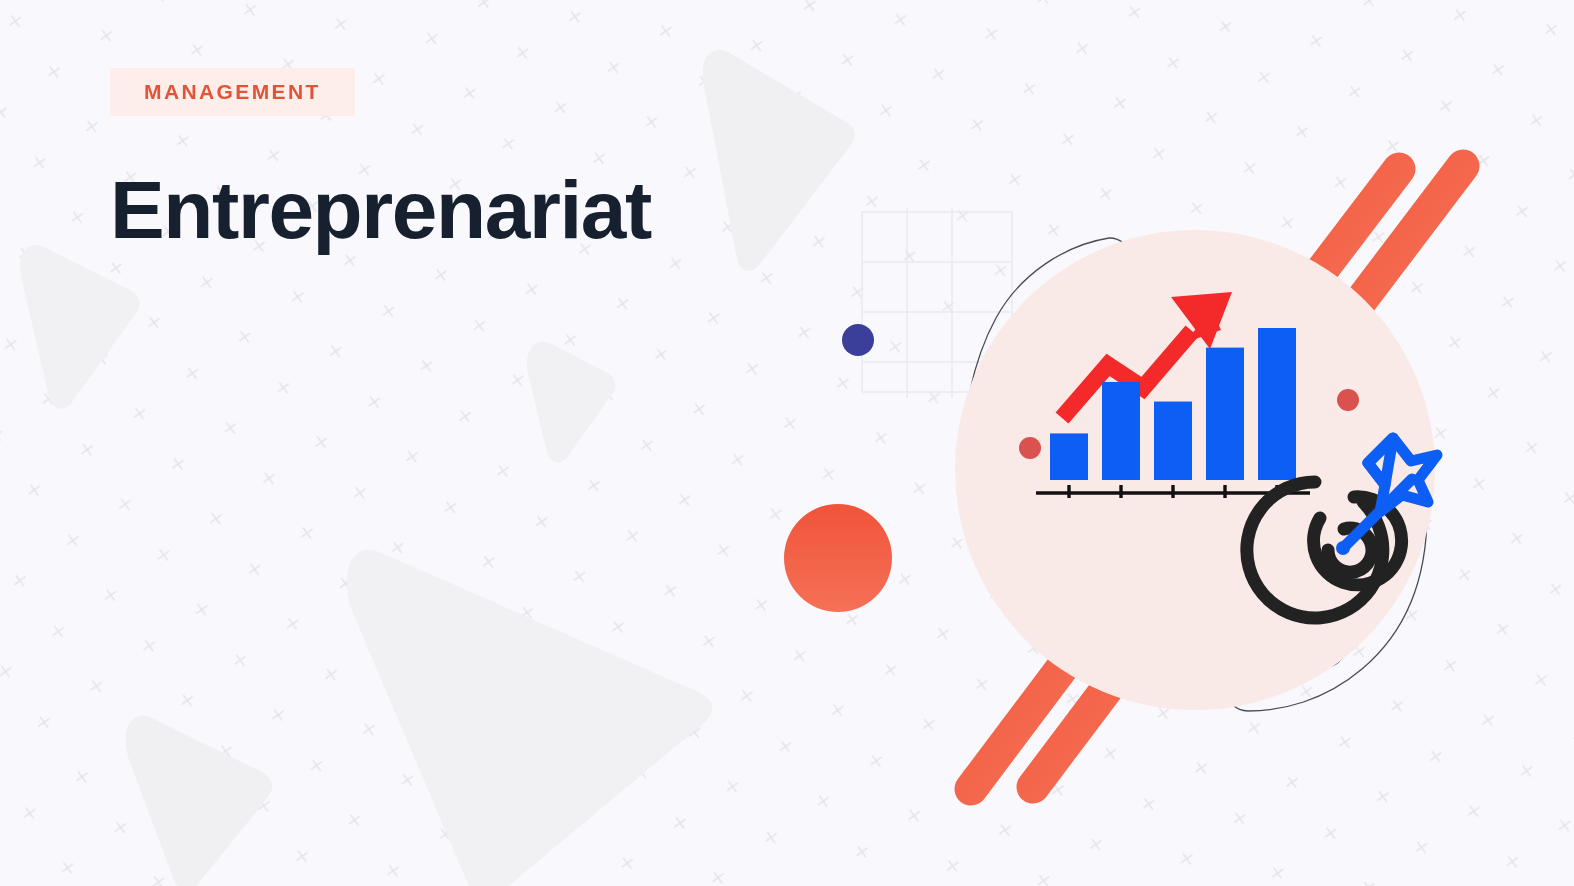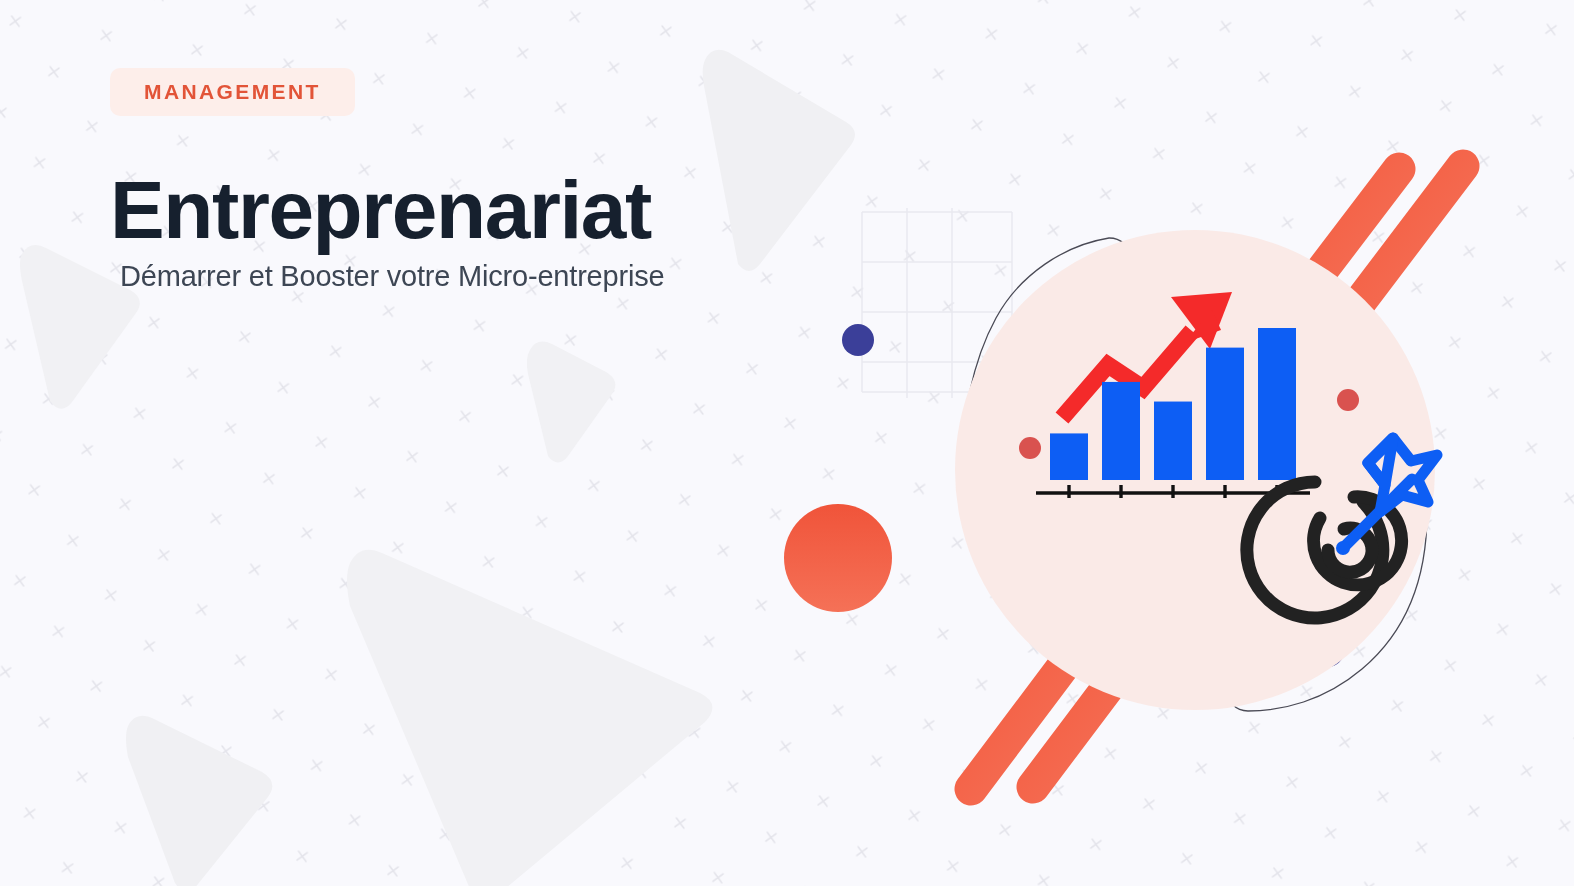--- a/index.html
+++ b/index.html
@@ -34,21 +34,21 @@
     width:760px;
   }
   .badge {
     display:inline-block;
     background:#fdeeea;
     color:#e25438;
     font-size:21px;
     font-weight:700;
     letter-spacing:2.4px;
     padding:13px 34px 14px 34px;
-    border-radius:10px;
+    border-radius:1px;
     line-height:1;
   }
   .title {
     margin-top:52px;
     margin-left:0;
     font-size:82px;
     font-weight:700;
     color:#16202e;
     letter-spacing:-1.4px;
     line-height:1.02;
@@ -216,16 +216,15 @@
           <path d="M553 288 L545 335 L528 313 Z" fill="none"></path>
         </g>
         <circle cx="503" cy="398" r="7" fill="#0d5ef4"></circle>
       </g>
     </svg>
   </div>
 
   <div class="text-block">
     <div class="badge">MANAGEMENT</div>
     <h1 class="title">Entreprenariat</h1>
-    <p class="subtitle">Démarrer et Booster votre Micro-entreprise</p>
   </div>
 
 </div>
 
 </body></html>

